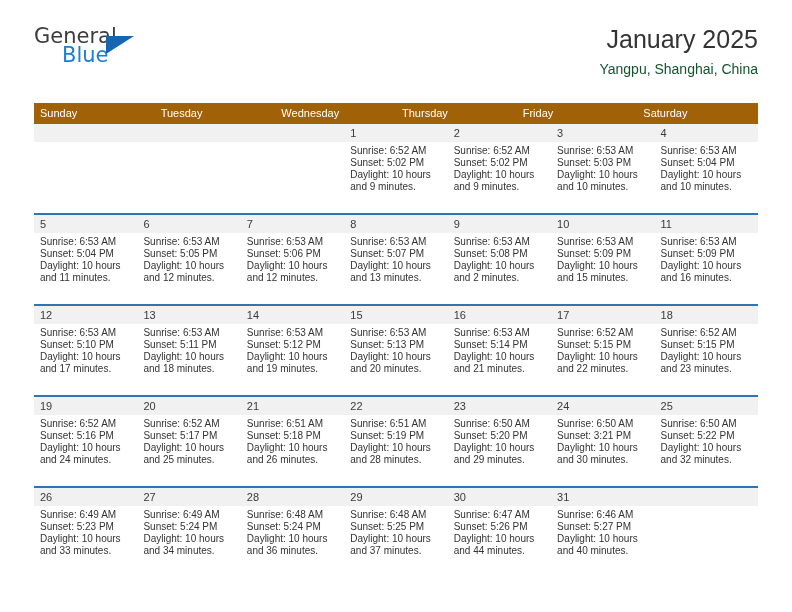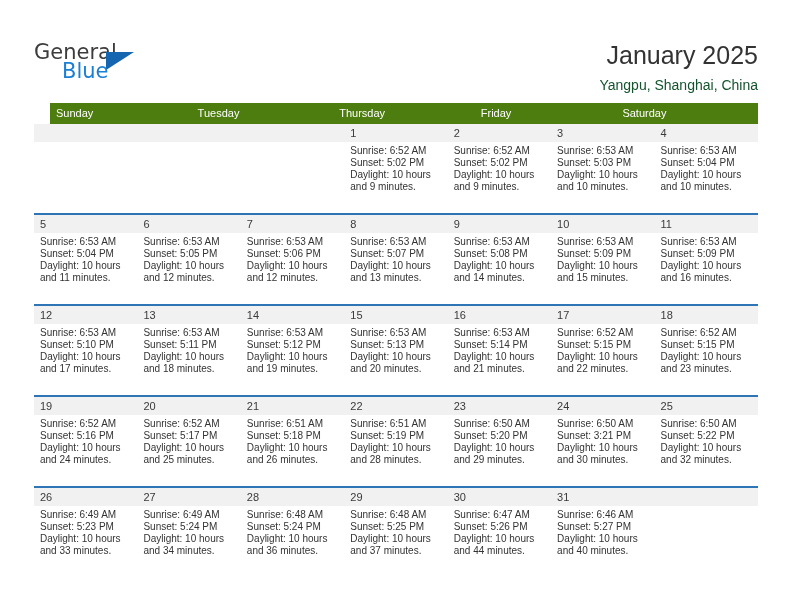--- a/index.html
+++ b/index.html
@@ -20,21 +20,21 @@
     height: 612px;
     box-sizing: border-box;
     padding: 0 34px;
   }
 
   
   .header {
     display: flex;
     align-items: flex-start;
     justify-content: space-between;
-    padding-top: 40px;
+    padding-top: 24px;
     height: 72px;
     box-sizing: border-box;
   }
   .logo {
     position: relative;
     width: 120px;
     height: 46px;
     flex: 0 0 auto;
   }
   .logo-general {
@@ -87,23 +87,22 @@
 
   
   .calendar {
     position: absolute;
     left: 34px;
     top: 103px;
     width: 724px;
   }
   .weekday-row {
     display: flex;
-    background: #4d7c0f;
+    background: #a16207;
     height: 21px;
-    margin-left: 16px;
   }
   .weekday {
     flex: 1 1 0;
     color: #ffffff;
     font-size: 11px;
     line-height: 21px;
     padding-left: 6px;
     box-sizing: border-box;
     white-space: nowrap;
   }
@@ -157,20 +156,21 @@
       <div class="cal-title">January 2025</div>
       <div class="cal-subtitle">Yangpu, Shanghai, China</div>
     </div>
 
   </div>
 
   <div class="calendar">
     <div class="weekday-row">
         <div class="weekday">Sunday</div>
         <div class="weekday">Tuesday</div>
+        <div class="weekday">Wednesday</div>
         <div class="weekday">Thursday</div>
         <div class="weekday">Friday</div>
         <div class="weekday">Saturday</div>
       </div>
     <div>
         <div class="week-row first">
           <div class="day-cell empty">
             <div class="day-num"></div>
           </div>
           <div class="day-cell empty">
@@ -252,21 +252,21 @@
               <div>Daylight: 10 hours</div>
               <div>and 13 minutes.</div>
             </div>
           </div>
           <div class="day-cell">
             <div class="day-num">9</div>
             <div class="day-info">
               <div>Sunrise: 6:53 AM</div>
               <div>Sunset: 5:08 PM</div>
               <div>Daylight: 10 hours</div>
-              <div>and 14 minutes.</div>
+              <div>and 2 minutes.</div>
             </div>
           </div>
           <div class="day-cell">
             <div class="day-num">10</div>
             <div class="day-info">
               <div>Sunrise: 6:53 AM</div>
               <div>Sunset: 5:09 PM</div>
               <div>Daylight: 10 hours</div>
               <div>and 15 minutes.</div>
             </div>

